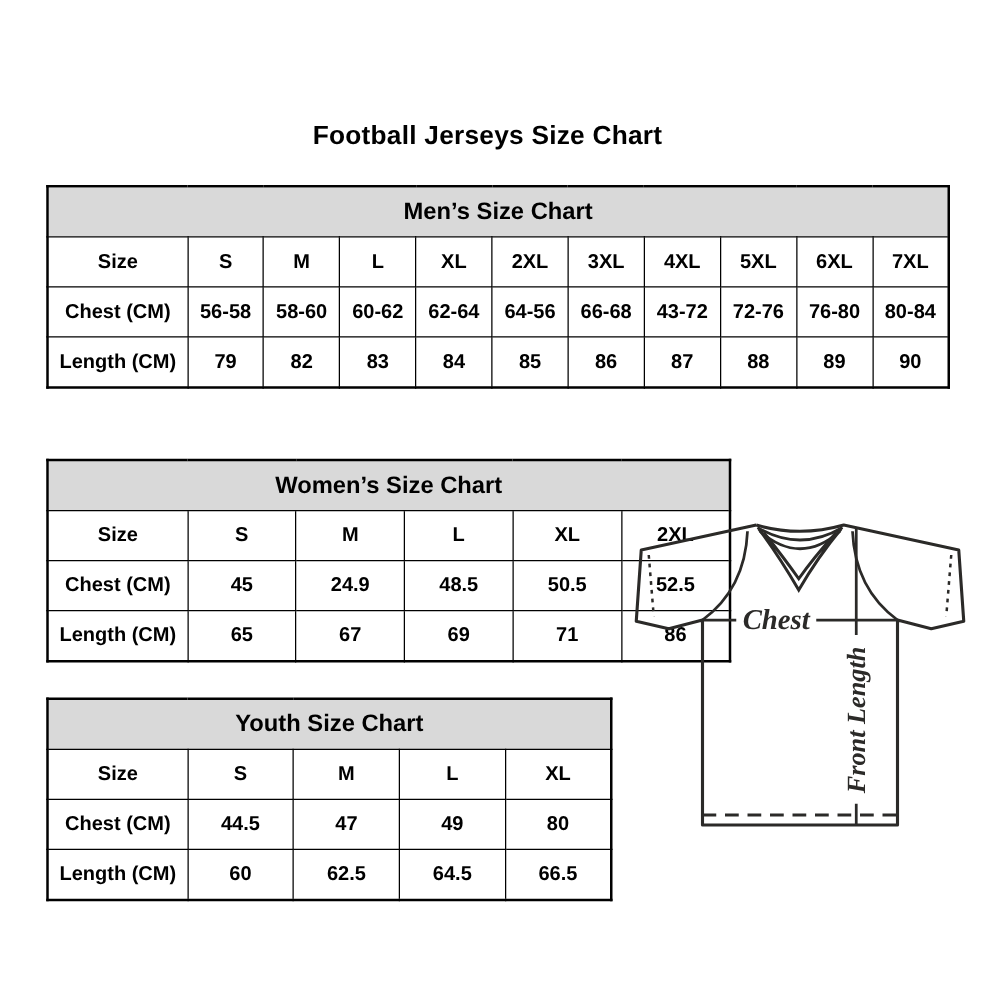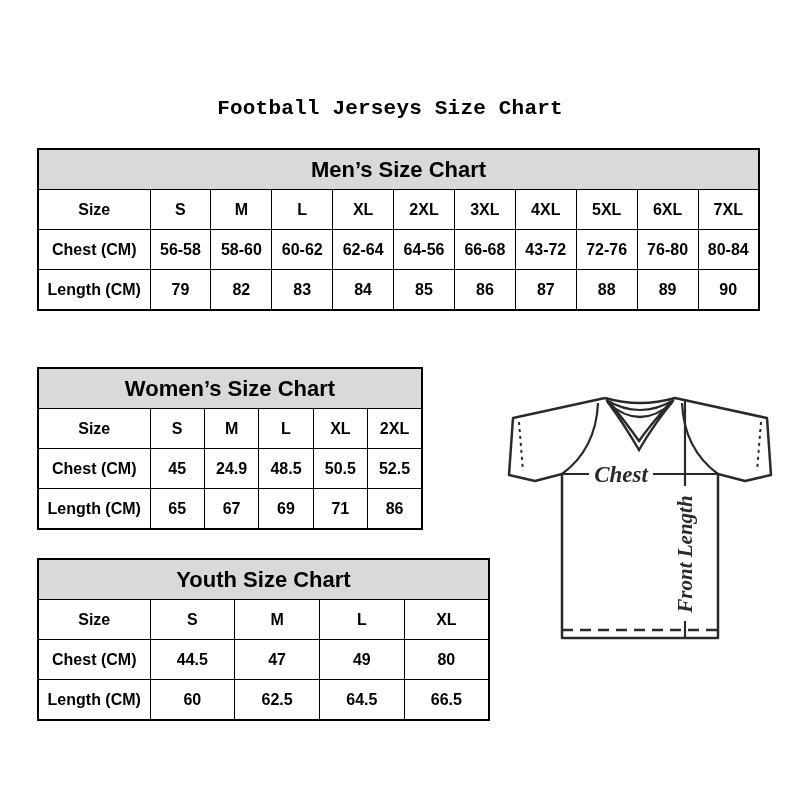--- a/index.html
+++ b/index.html
@@ -3,38 +3,38 @@
 <meta charset="utf-8">
 <style>
   html,body { margin:0; padding:0; }
   body {
     width:800px; height:800px; background:#ffffff; position:relative;
     font-family:"Liberation Sans", sans-serif; color:#000;
     overflow:hidden;
   }
   .page-title {
     position:absolute; top:97px; left:0; width:780px; text-align:center;
-    font-size:21px; font-weight:bold; letter-spacing:0.2px;font-family:Liberation Mono, monospace;
+    font-size:21px; font-weight:bold; letter-spacing:0.2px;
   }
   table.size-table {
     position:absolute; border-collapse:collapse; table-layout:fixed;
     border:2px solid #000; background:#fff;
   }
   table.size-table th, table.size-table td {
     border:1px solid #000; text-align:center; vertical-align:middle;
     font-weight:bold; font-size:16px; height:39px; padding:0; overflow:hidden;
   }
   table.size-table tr.title-row th {
-    background:#d9d9d9; font-size:22px;
+    background:#d9d9d9; font-size:19px;
   }
   #mens   { left:37px; top:148px; width:723px; }
-  #womens { left:37px; top:367px; width:386px; }
+  #womens { left:37px; top:367px; width:548px; }
   #youth  { left:37px; top:547px; width:453px;margin-top:11px; }
   .diagram {
-    position:absolute; left:505px; top:384px; width:270px; height:264px;
+    position:absolute; left:505px; top:406px; width:270px; height:264px;
   }
   .diagram svg { display:block; width:270px; height:264px; }
   .diag-line { stroke:#2b2a28; fill:none; }
   .diag-text {
     font-family:"Liberation Serif", serif; font-style:italic; font-weight:bold;
     fill:#2b2a28;
   }
 </style>
 </head>
 <body>

